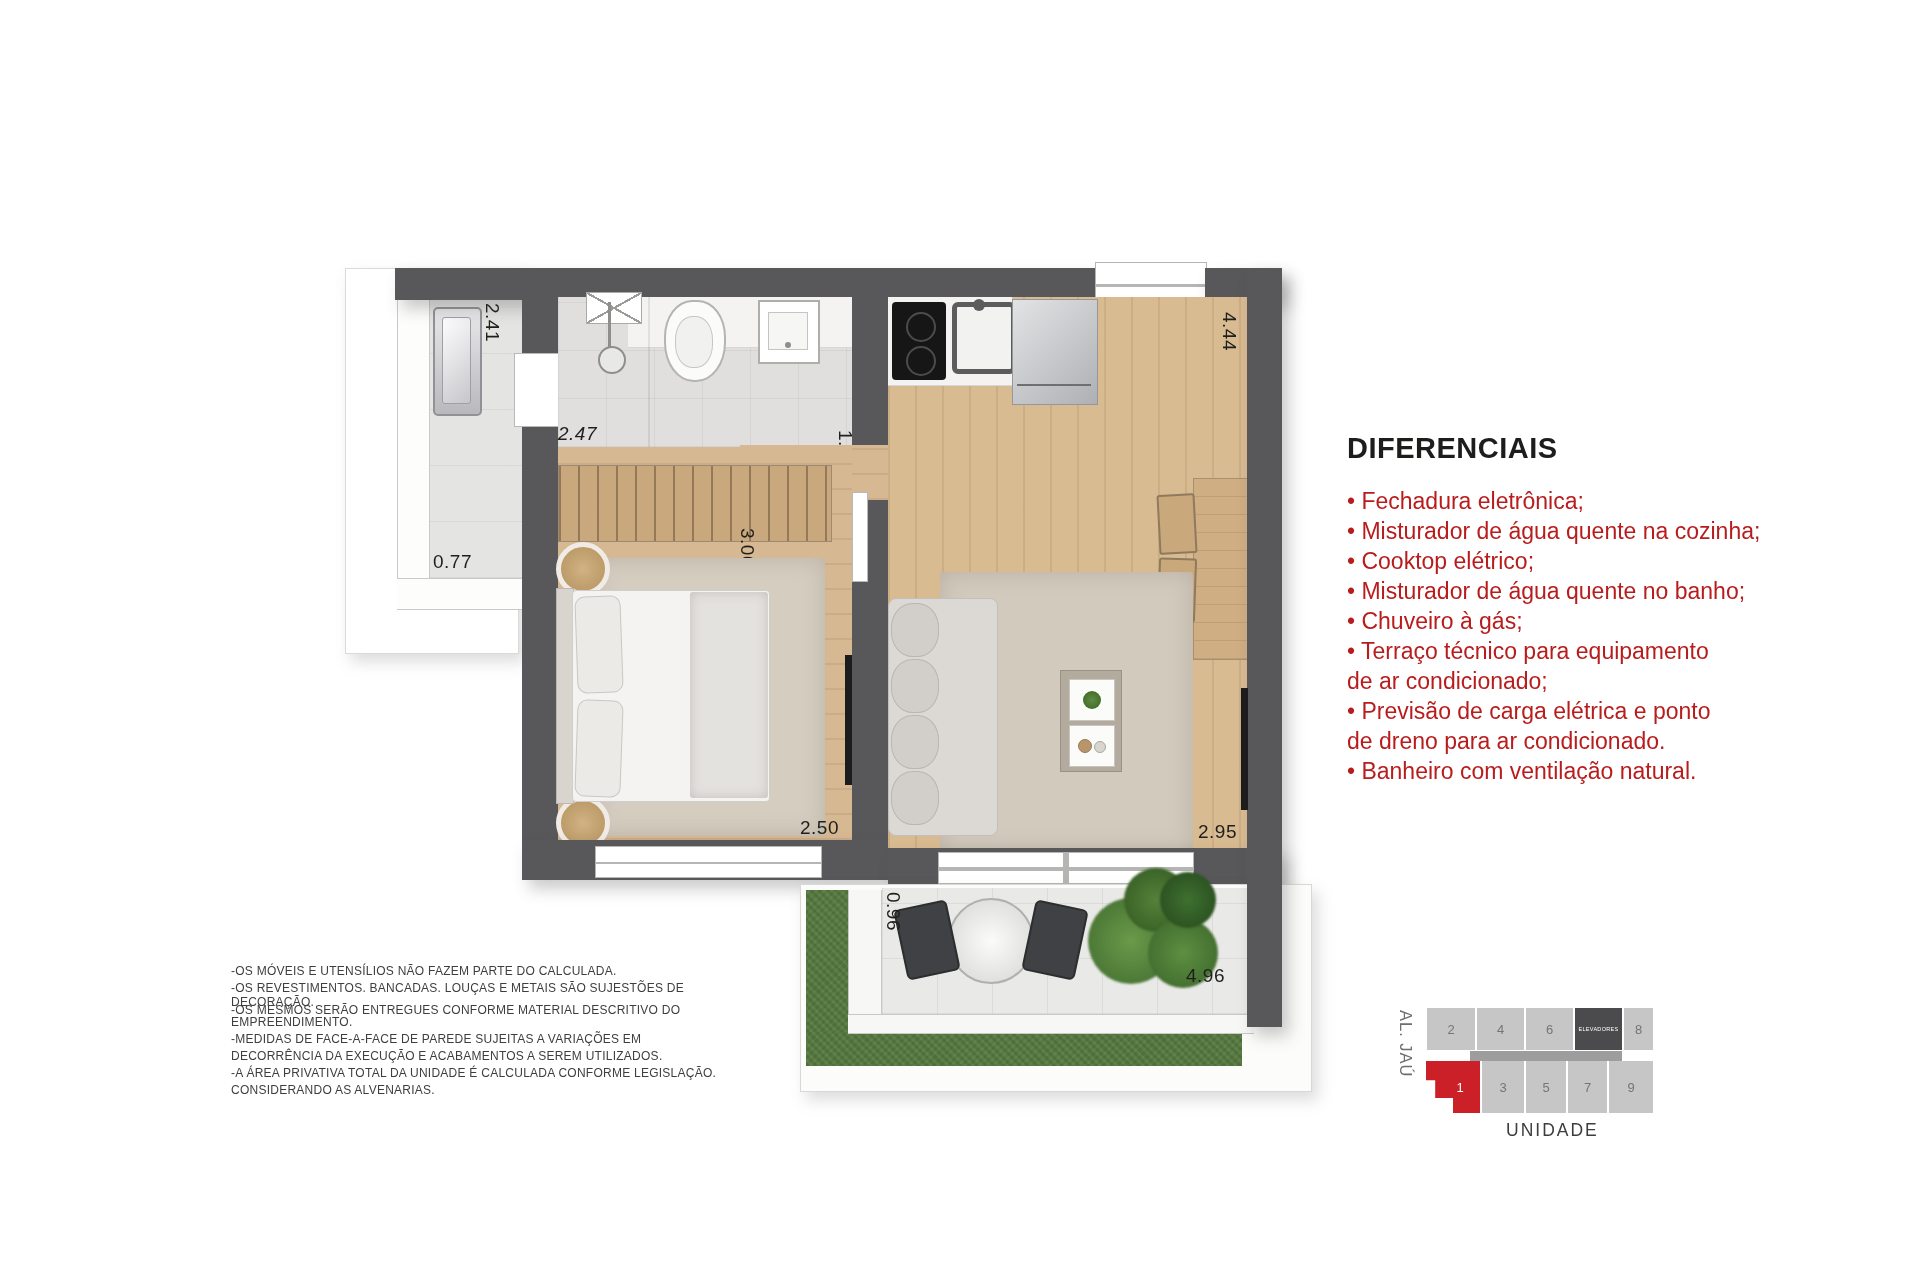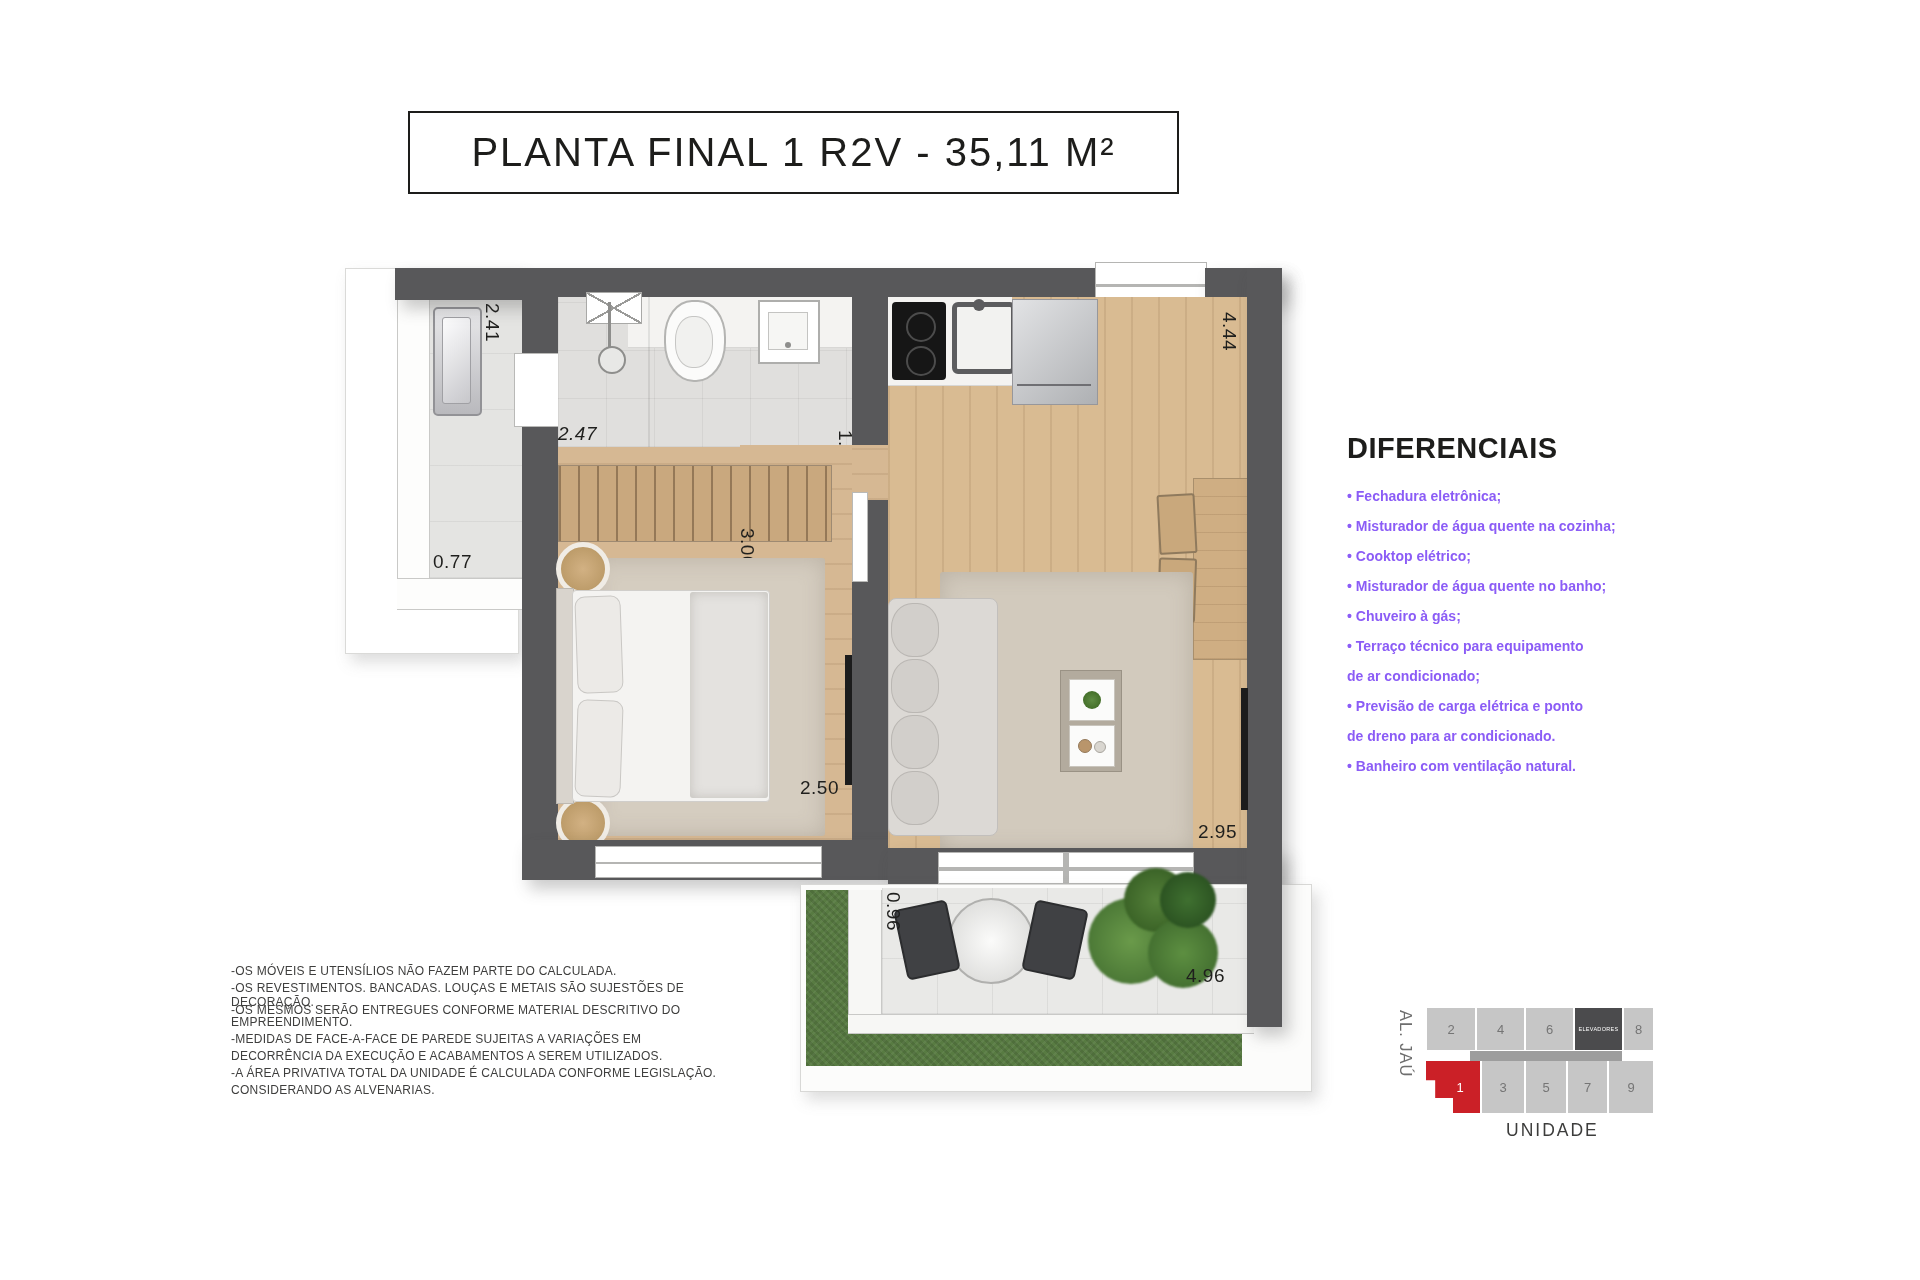--- a/index.html
+++ b/index.html
@@ -40,36 +40,33 @@
     background-image:linear-gradient(to top right,transparent calc(50% - 1px),#9a9a98 calc(50% - 1px) calc(50% + 1px),transparent calc(50% + 1px)),
                      linear-gradient(to bottom right,transparent calc(50% - 1px),#9a9a98 calc(50% - 1px) calc(50% + 1px),transparent calc(50% + 1px));}
   .winlines{position:absolute;background:#fff;border:1px solid #b5b5b3;
     background-image:linear-gradient(0deg,transparent 44%,#b5b5b3 44% 50%,transparent 50%);}
   
   .title-box{position:absolute;left:408px;top:111px;width:767px;height:79px;border:2px solid #1d1d1b;
     display:flex;align-items:center;justify-content:center;}
   .title-text{font-size:40px;font-weight:300;letter-spacing:2px;color:#1d1d1b;white-space:nowrap;}
   
   .dif-head{position:absolute;left:1347px;top:432px;font-size:29px;font-weight:bold;color:#1d1d1b;letter-spacing:.5px;}
-  .dif-line{position:absolute;left:1347px;width:420px;height:30px;font-size:14px;color:#8b5cf6;font-weight:bold;}
+  .dif-line{position:absolute;left:1347px;width:420px;height:30px;font-size:23px;color:#b91c1c;}
   
   .disc-line{position:absolute;left:231px;width:520px;height:17px;font-size:12px;color:#3e3e3d;letter-spacing:.25px;}
   
   .kp-cell{position:absolute;background:#c6c6c6;display:flex;align-items:center;justify-content:center;
     font-size:13px;color:#757575;}
   .kp-street{position:absolute;color:#6e6e6e;font-size:16.5px;letter-spacing:1px;}
 </style>
 </head>
 <body>
 
 <div class="page">
 
-  <div class="title-box softshadow" style="box-shadow:none;">
-    <span class="title-text">PLANTA FINAL 1 R2V - 35,11 M²</span>
-  </div>
 
   <div class="abs" style="left:0;top:0;width:1920px;height:1280px;">
 
     <div class="abs softshadow" style="left:345px;top:268px;width:172px;height:384px;background:#fff;border:1px solid #dadad8;"></div>
     <div class="floor-terr" style="left:430px;top:297px;width:95px;height:281px;"></div>
     <div class="rail" style="left:397px;top:297px;width:31px;height:311px;"></div>
     <div class="rail-h" style="left:397px;top:578px;width:128px;height:30px;"></div>
     <div class="abs" style="left:433px;top:307px;width:45px;height:105px;background:linear-gradient(#e8e8ea,#b9b9bd);border:2px solid #929296;border-radius:5px;">
       <div class="abs" style="left:7px;top:8px;width:27px;height:85px;background:linear-gradient(135deg,#fdfdfe,#c7c7cb);border:1px solid #a0a0a4;border-radius:3px;"></div>
     </div>
@@ -112,21 +109,21 @@
     <span class="dim vdim" style="left:738px;top:528px;">3.00</span>
     <div class="rug" style="left:595px;top:558px;width:230px;height:278px;"></div>
     <div class="abs" style="left:556px;top:542px;width:44px;height:44px;border-radius:50%;border:5px solid #f0ece5;background:radial-gradient(#d2b183,#b4935f);"></div>
     <div class="abs" style="left:556px;top:796px;width:44px;height:44px;border-radius:50%;border:5px solid #f0ece5;background:radial-gradient(#d2b183,#b4935f);"></div>
     <div class="abs" style="left:556px;top:588px;width:16px;height:214px;background:#d9d4cd;border:1px solid #bdb8b1;"></div>
     <div class="abs" style="left:572px;top:590px;width:196px;height:210px;background:#f4f3f1;border:1px solid #d0cecb;border-radius:4px;"></div>
     <div class="abs" style="left:576px;top:596px;width:44px;height:95px;background:#eceae7;border:1px solid #c9c7c4;border-radius:10px;transform:rotate(-2deg);"></div>
     <div class="abs" style="left:576px;top:700px;width:44px;height:95px;background:#eceae7;border:1px solid #c9c7c4;border-radius:10px;transform:rotate(2deg);"></div>
     <div class="abs" style="left:690px;top:592px;width:78px;height:206px;background:#e4e2df;border-radius:3px;box-shadow:inset 0 0 12px rgba(120,115,105,.3);"></div>
     <div class="abs" style="left:845px;top:655px;width:7px;height:130px;background:#1c1c1c;"></div>
-    <span class="dim" style="left:800px;top:778px;">2.50</span>
+    <span class="dim" style="left:800px;top:818px;">2.50</span>
     <div class="wall shadow" style="left:522px;top:840px;width:378px;height:40px;"></div>
     <div class="winlines" style="left:595px;top:846px;width:225px;height:30px;"></div>
 
     <div class="floor-wood" style="left:888px;top:297px;width:359px;height:553px;"></div>
     <div class="abs" style="left:888px;top:297px;width:124px;height:88px;background:#f4f3f1;border-bottom:1px solid #d8d7d5;"></div>
     <div class="abs" style="left:892px;top:302px;width:54px;height:78px;background:#161616;border-radius:4px;">
       <div class="abs" style="left:14px;top:10px;width:26px;height:26px;border-radius:50%;border:2px solid #4c4c4c;"></div>
       <div class="abs" style="left:14px;top:44px;width:26px;height:26px;border-radius:50%;border:2px solid #4c4c4c;"></div>
     </div>
     <div class="abs" style="left:952px;top:302px;width:54px;height:62px;background:#f2f2f0;border:5px solid #5c5c5e;border-radius:6px;">

